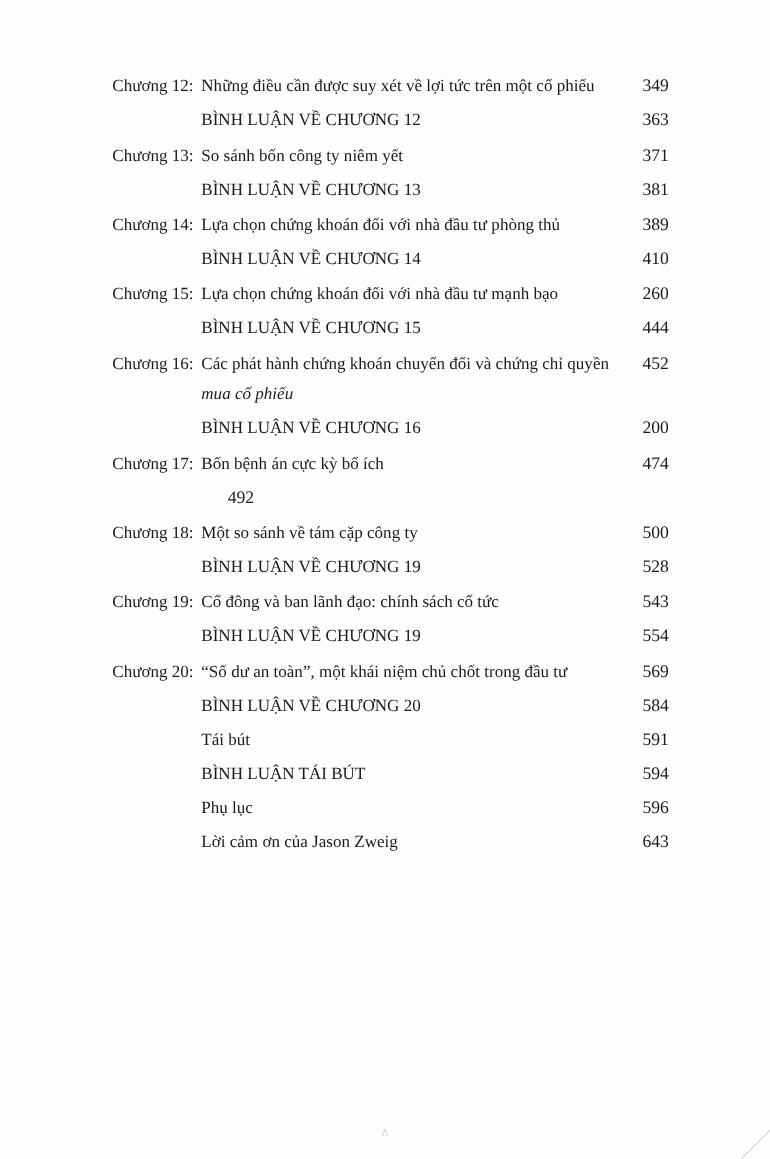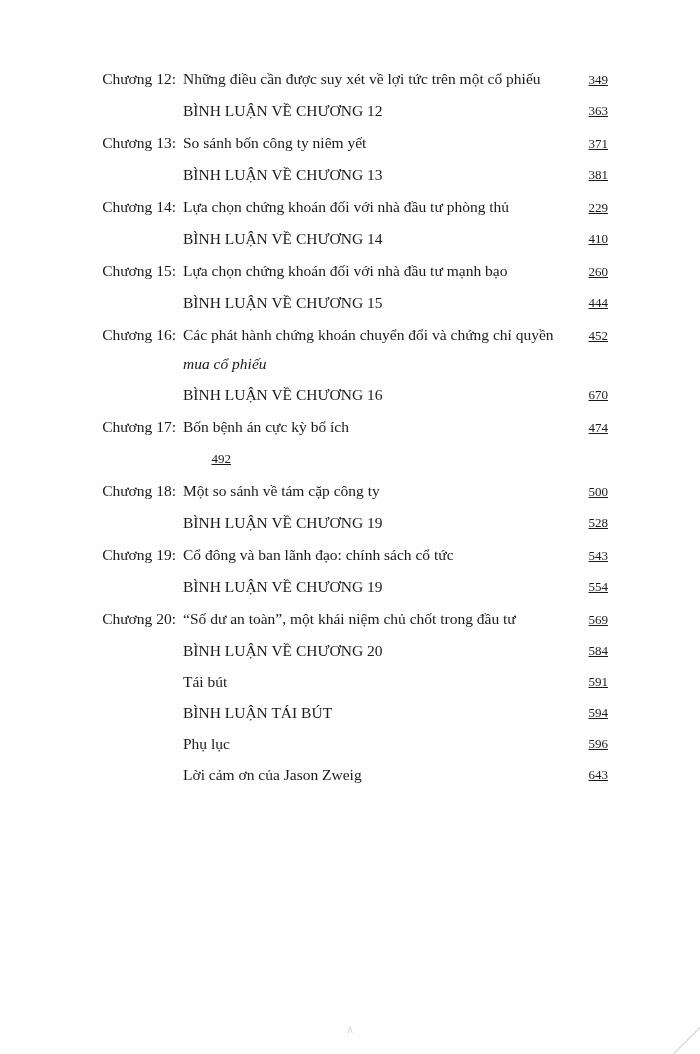--- a/index.html
+++ b/index.html
@@ -58,23 +58,22 @@
   }
   .chap-title.sub {
     padding-left: 0px;
   }
   .indent-sub .chap-label {
     visibility: hidden;
   }
   .chap-page {
     flex: 0 0 48px;
     text-align: right;
-    font-size: 13px;
+    font-size: 16px;
     line-height: 26px;
-    text-decoration: underline;
   }
   .cont-line {
     display: flex;
     width: 100%;
     font-style: italic;
   }
   .cont-line .chap-label { visibility: hidden; }
   .cont-line .chap-page { visibility: hidden; }
   .fold-edge {
     position: absolute;
@@ -127,21 +126,21 @@
         <div class="chap-page">371</div>
       </div>
       <div class="toc-row level-2 indent-sub">
         <div class="chap-label"></div>
         <div class="chap-title sub">BÌNH LUẬN VỀ CHƯƠNG 13</div>
         <div class="chap-page">381</div>
       </div>
       <div class="toc-row level-1">
         <div class="chap-label">Chương 14:</div>
         <div class="chap-title">Lựa chọn chứng khoán đối với nhà đầu tư phòng thủ</div>
-        <div class="chap-page">229</div>
+        <div class="chap-page">389</div>
       </div>
       <div class="toc-row level-2 indent-sub">
         <div class="chap-label"></div>
         <div class="chap-title sub">BÌNH LUẬN VỀ CHƯƠNG 14</div>
         <div class="chap-page">410</div>
       </div>
       <div class="toc-row level-1">
         <div class="chap-label">Chương 15:</div>
         <div class="chap-title">Lựa chọn chứng khoán đối với nhà đầu tư mạnh bạo</div>
         <div class="chap-page">260</div>
@@ -157,21 +156,21 @@
         <div class="chap-page">452</div>
       </div>
       <div class="toc-row cont-line">
         <div class="chap-label"></div>
         <div class="chap-title">mua cổ phiếu</div>
         <div class="chap-page"></div>
       </div>
       <div class="toc-row level-2 indent-sub">
         <div class="chap-label"></div>
         <div class="chap-title sub">BÌNH LUẬN VỀ CHƯƠNG 16</div>
-        <div class="chap-page">670</div>
+        <div class="chap-page">200</div>
       </div>
       <div class="toc-row level-1">
         <div class="chap-label">Chương 17:</div>
         <div class="chap-title">Bốn bệnh án cực kỳ bổ ích</div>
         <div class="chap-page">474</div>
       </div>
       <div class="toc-row level-2 indent-sub">
         <div class="chap-label"></div>
         <div class="chap-page">492</div>
       </div>

